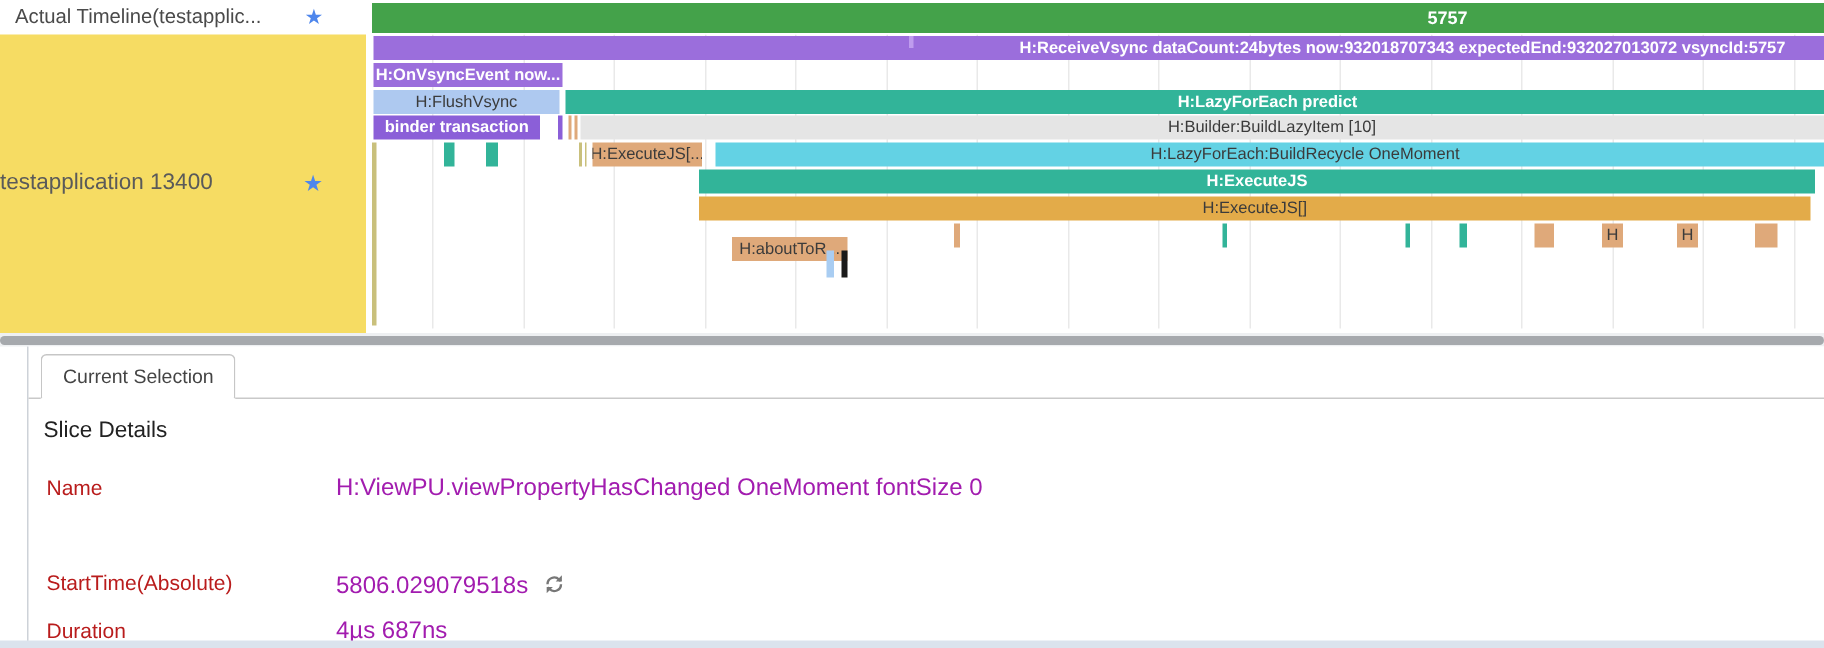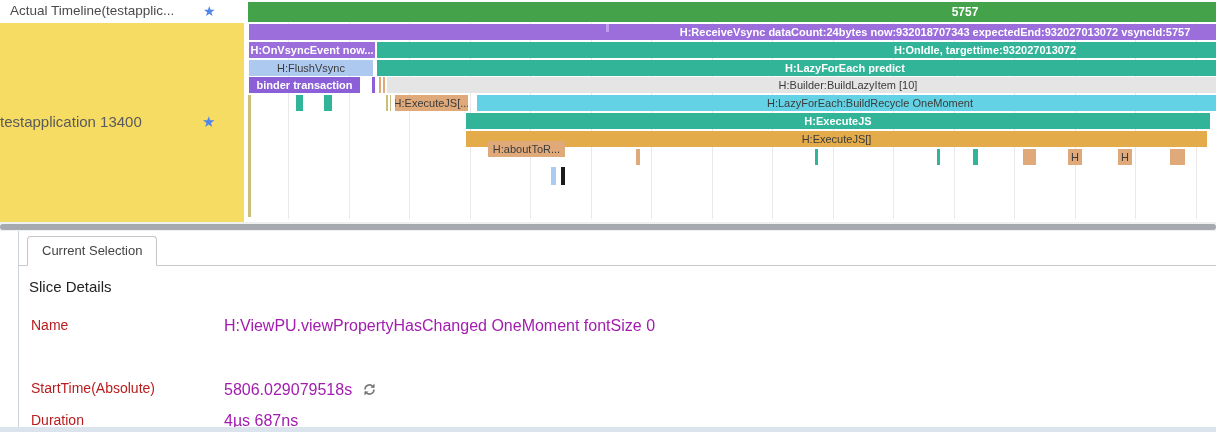--- a/index.html
+++ b/index.html
@@ -67,23 +67,20 @@
       <div class="gridline" style="left: 1074.5px;"></div>
       <div class="gridline" style="left: 1135px;"></div>
       <div class="gridline" style="left: 1195.5px;"></div>
       <div class="slice" style="left: 249px; top: 24px; width: 967px; height: 16px; background: rgb(155, 110, 220);">
         <span class="slice-label tl pos" style="left: 686px;">H:ReceiveVsync dataCount:24bytes now:932018707343 expectedEnd:932027013072 vsyncId:5757</span>
       </div>
       <div class="slice" style="left: 606px; top: 24px; width: 3px; height: 8px; background: rgb(191, 156, 238);"></div>
       <div class="slice" style="left: 249px; top: 42px; width: 126px; height: 16px; background: rgb(155, 110, 220);">
         <span class="slice-label tl">H:OnVsyncEvent now...</span>
       </div>
-      <div class="slice" style="left: 377px; top: 42px; width: 839px; height: 16px; background: rgb(50, 180, 153);">
-        <span class="slice-label tl pos" style="left: 608px;">H:OnIdle, targettime:932027013072</span>
-      </div>
       <div class="slice" style="left: 249px; top: 59.5px; width: 124px; height: 16px; background: rgb(174, 201, 240);">
         <span class="slice-label td">H:FlushVsync</span>
       </div>
       <div class="slice" style="left: 377px; top: 59.5px; width: 839px; height: 16px; background: rgb(50, 180, 153);">
         <span class="slice-label tl pos" style="left: 468px;">H:LazyForEach predict</span>
       </div>
       <div class="slice" style="left: 249px; top: 77px; width: 111px; height: 16px; background: rgb(139, 95, 216);">
         <span class="slice-label tl">binder transaction</span>
       </div>
       <div class="slice" style="left: 372px; top: 77px; width: 3px; height: 16px; background: rgb(139, 95, 216);"></div>
@@ -102,21 +99,21 @@
       </div>
       <div class="slice" style="left: 477px; top: 95px; width: 739px; height: 16px; background: rgb(99, 210, 228);">
         <span class="slice-label td pos" style="left: 393px;">H:LazyForEach:BuildRecycle OneMoment</span>
       </div>
       <div class="slice" style="left: 466px; top: 113px; width: 744px; height: 16px; background: rgb(50, 180, 153);">
         <span class="slice-label tl">H:ExecuteJS</span>
       </div>
       <div class="slice" style="left: 466px; top: 131px; width: 741px; height: 16px; background: rgb(227, 171, 73);">
         <span class="slice-label td">H:ExecuteJS[]</span>
       </div>
-      <div class="slice" style="left: 488px; top: 141px; width: 77px; height: 16px; background: rgb(223, 169, 122); justify-content: center;">
+      <div class="slice" style="left: 488px; top: 158px; width: 77px; height: 16px; background: rgb(223, 169, 122); justify-content: center;">
         <span class="slice-label td">H:aboutToR...</span>
       </div>
       <div class="slice" style="left: 636px; top: 149px; width: 4px; height: 16px; background: rgb(223, 169, 122);"></div>
       <div class="slice" style="left: 815px; top: 149px; width: 3px; height: 16px; background: rgb(50, 180, 153);"></div>
       <div class="slice" style="left: 937px; top: 149px; width: 3px; height: 16px; background: rgb(50, 180, 153);"></div>
       <div class="slice" style="left: 973px; top: 149px; width: 5px; height: 16px; background: rgb(50, 180, 153);"></div>
       <div class="slice" style="left: 1023px; top: 149px; width: 13px; height: 16px; background: rgb(223, 169, 122);"></div>
       <div class="slice" style="left: 1068px; top: 149px; width: 14px; height: 16px; background: rgb(223, 169, 122);">
         <span class="slice-label td">H</span>
       </div>

